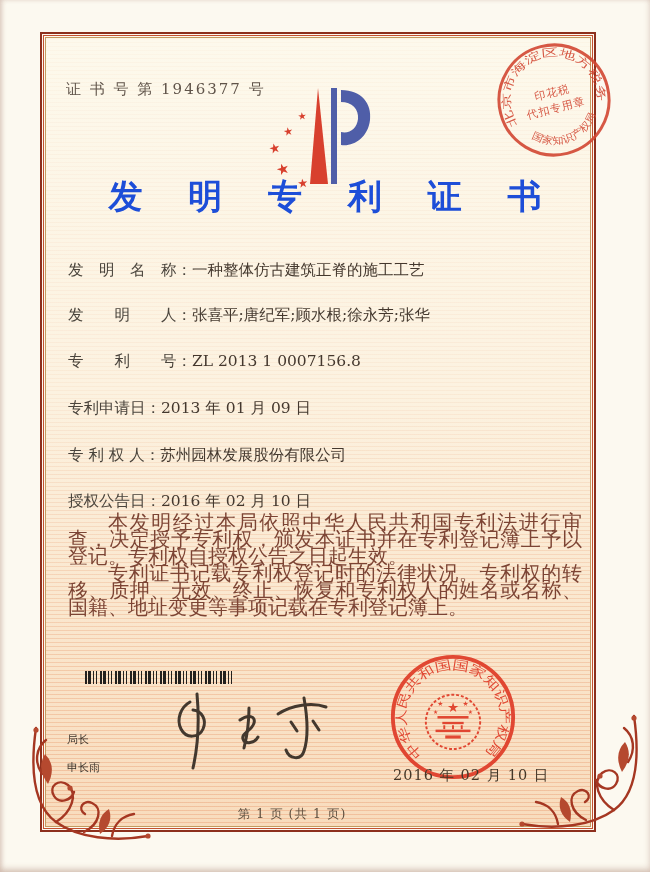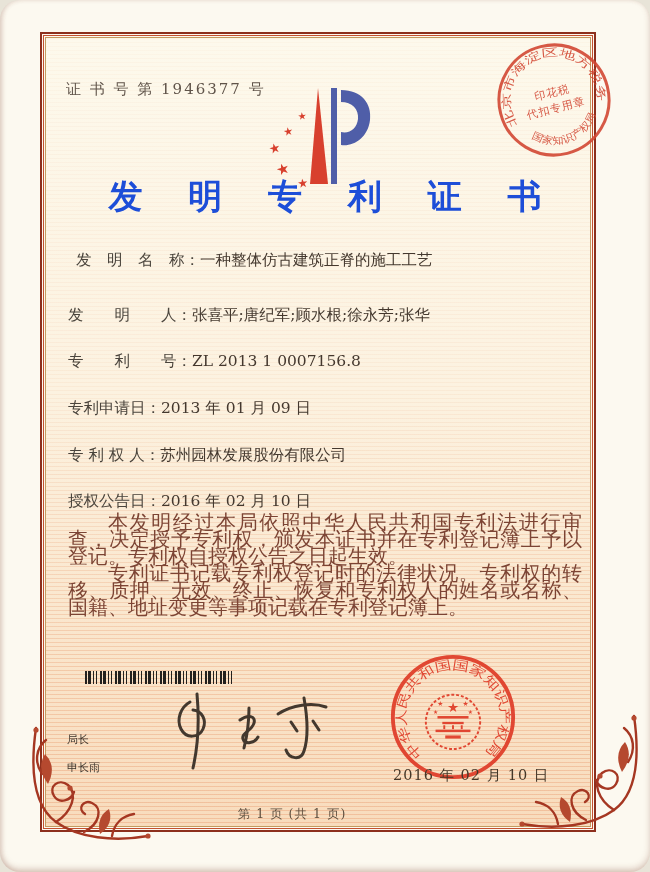--- a/index.html
+++ b/index.html
@@ -5,21 +5,20 @@
   html,body{margin:0;padding:0;}
   body{
     width:650px;height:872px;
     font-family:"DejaVu Serif","Liberation Serif",serif;
     background:#e8e4d8;
   }
   .page{
     position:relative;width:650px;height:872px;overflow:hidden;
     background:#fcf9f0;
     box-shadow:inset 0 -3px 6px rgba(120,60,40,.25), inset 2px 0 4px rgba(120,60,40,.12);
-    border-radius:20px;
   }
   
   .frame-outer{
     position:absolute;left:40px;top:32px;width:556px;height:800px;
     border:2px solid var(--border-dark,#8d301d);
     box-sizing:border-box;
   }
   .frame-mid{
     position:absolute;inset:1px;
     border:1px solid #c4512f;
@@ -44,21 +43,21 @@
     font-size:15px;letter-spacing:2px;color:#60544a;
   }
   .title{
     position:absolute;left:0;top:174px;width:650px;text-align:center;
     font-size:34px;font-weight:600;letter-spacing:17px;text-indent:17px;color:#1d4ed8;
   }
   .fields{position:absolute;left:68px;top:0;width:520px;}
   .field-row{position:absolute;left:0;font-size:15.5px;white-space:nowrap;}
   .field-label{color:#4a443c;}
   .field-value{color:#44382e;}
-  .row-0{top:250px;margin-left:8px;} .row-1{top:305px;} .row-2{top:351px;}
+  .row-0{top:260px;} .row-1{top:305px;} .row-2{top:351px;}
   .row-3{top:398px;} .row-4{top:445px;} .row-5{top:491px;}
   .body-paragraphs{
     position:absolute;left:68px;top:514px;width:514px;
     font-size:20px;line-height:17px;color:#7c4434;
   }
   .body-paragraphs p{margin:0;text-indent:2em;text-align:justify;}
   .barcode{
     position:absolute;left:85px;top:671px;width:147px;height:13px;
     background:repeating-linear-gradient(90deg,
       #23211f 0 2px, transparent 2px 3px,

